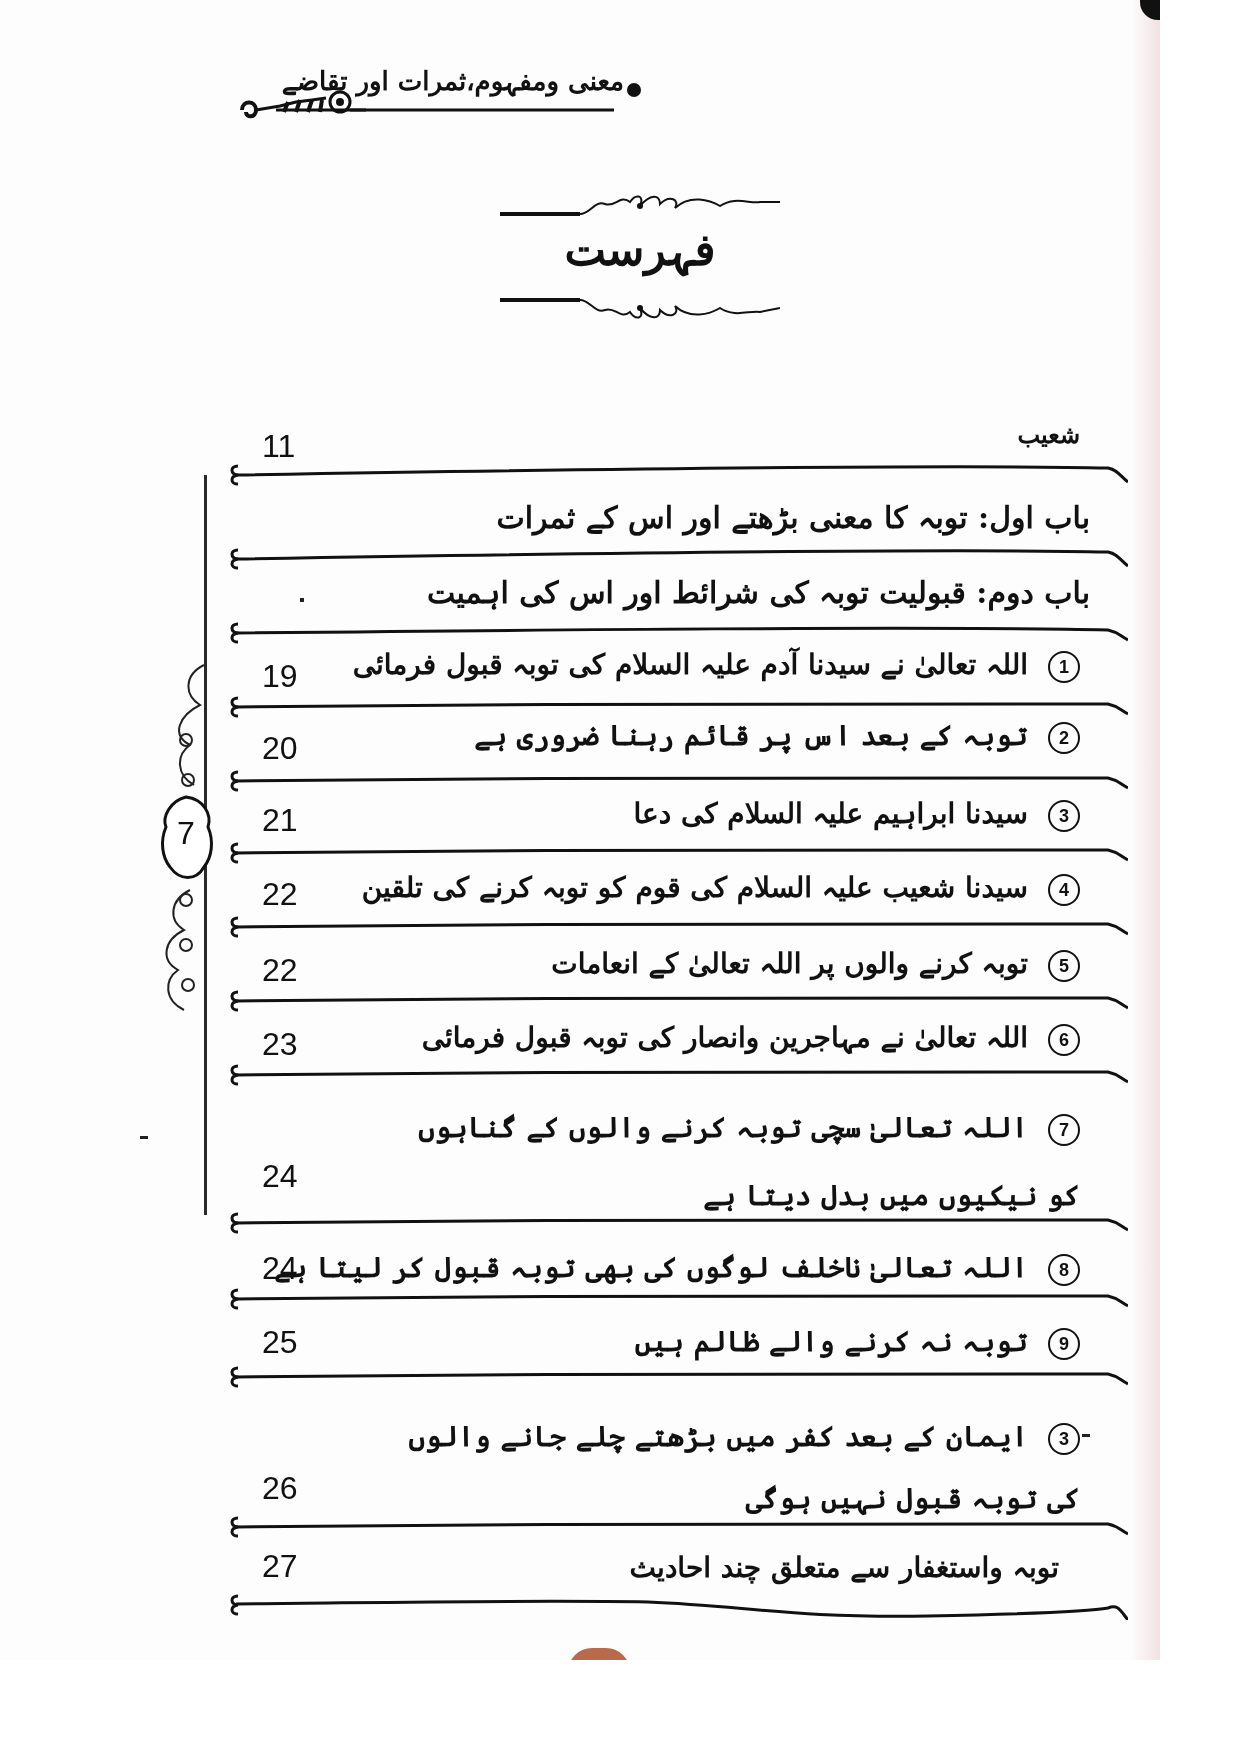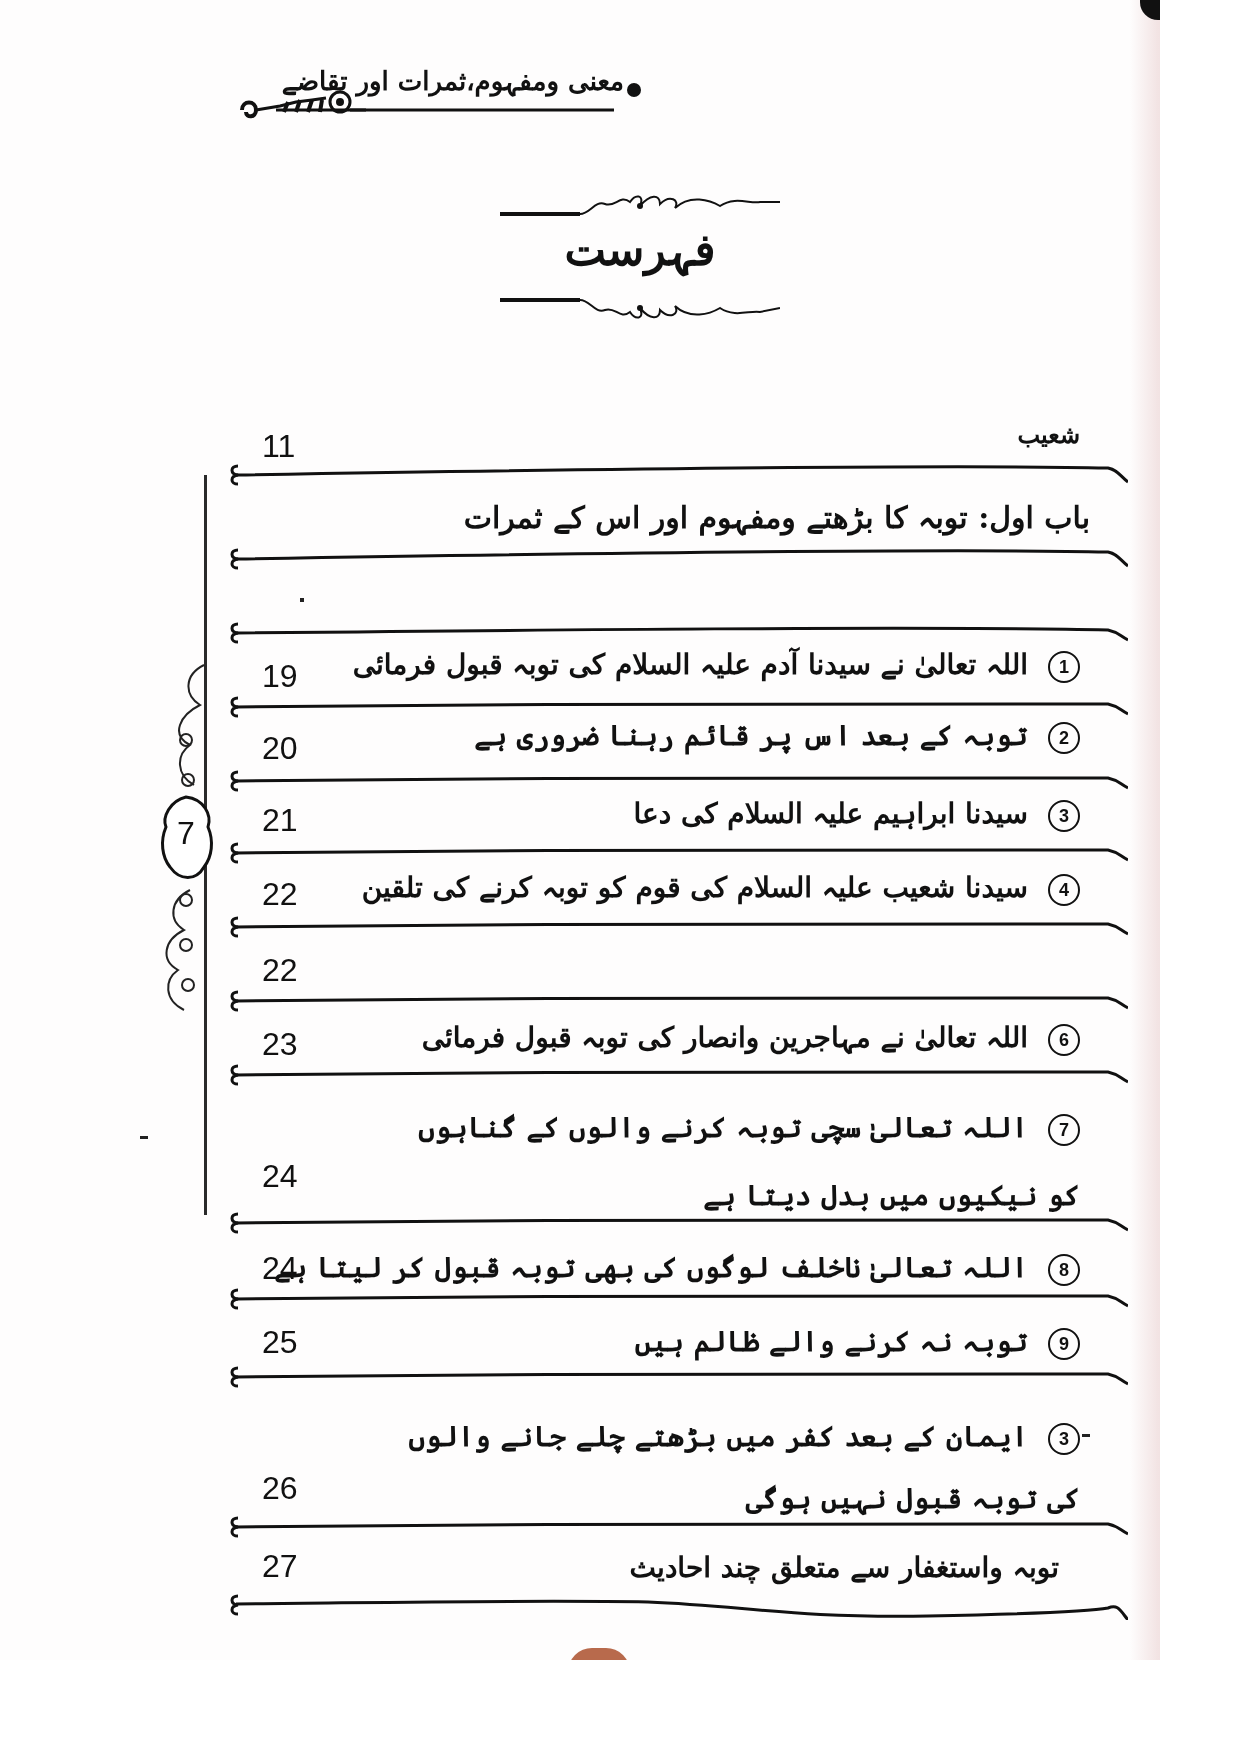--- a/index.html
+++ b/index.html
@@ -123,27 +123,28 @@
   <div class="toc">
 
     <div class="chapter-heading" style="top:420px;font-size:24px;right:160px">شعیب</div>
     <div class="entry-page" style="top:428px;left:262px">11</div>
 
     <svg class="entry-rule" style="top:460px" height="30" width="900">
         <path d="M8 15 C 300 10, 700 4, 880 8 C 890 10, 892 16, 900 22" stroke="#111" stroke-width="3" fill="none"></path>
         <path d="M10 6 c-8 0 -8 8 0 9 c-8 1 -8 9 0 9" stroke="#111" stroke-width="3" fill="none"></path>
       </svg>
 
-    <div class="chapter-heading" style="top:500px">باب اول:  توبہ کا بڑھتے ومفہوم اور اس کے ثمرات</div>
+    <div class="chapter-heading" style="top:500px">باب اول:  توبہ کا معنی بڑھتے اور اس کے ثمرات</div>
 
     <svg class="entry-rule" style="top:544px" height="30" width="900">
         <path d="M8 15 C 300 10, 700 4, 880 8 C 890 10, 892 16, 900 22" stroke="#111" stroke-width="3" fill="none"></path>
         <path d="M10 6 c-8 0 -8 8 0 9 c-8 1 -8 9 0 9" stroke="#111" stroke-width="3" fill="none"></path>
       </svg>
 
+    <div class="chapter-heading" style="top:575px">باب دوم:  قبولیت توبہ کی شرائط اور اس کی اہمیت</div>
     <div class="stray-mark" style="left:300px;top:598px;width:4px;height:4px"></div>
 
     <svg class="entry-rule" style="top:618px" height="30" width="900">
         <path d="M8 15 C 300 12, 700 8, 880 12 C 890 14, 892 18, 900 22" stroke="#111" stroke-width="3" fill="none"></path>
         <path d="M10 6 c-8 0 -8 8 0 9 c-8 1 -8 9 0 9" stroke="#111" stroke-width="3" fill="none"></path>
       </svg>
 
     <div class="entry-text" style="top:645px">
       <span class="num">1</span><span>اللہ تعالیٰ نے سیدنا آدم علیہ السلام کی توبہ قبول فرمائی</span>
     </div>
@@ -173,20 +174,23 @@
 
     <div class="entry-text" style="top:868px">
       <span class="num">4</span><span>سیدنا شعیب علیہ السلام کی قوم کو توبہ کرنے کی تلقین</span>
     </div>
     <div class="entry-page" style="top:876px">22</div>
     <svg class="entry-rule" style="top:912px" height="30" width="900">
         <path d="M8 15 C 300 12, 700 10, 880 12 C 890 14, 892 18, 900 22" stroke="#111" stroke-width="3" fill="none"></path>
         <path d="M10 6 c-8 0 -8 8 0 9 c-8 1 -8 9 0 9" stroke="#111" stroke-width="3" fill="none"></path>
       </svg>
 
+    <div class="entry-text" style="top:944px">
+      <span class="num">5</span><span>توبہ کرنے والوں پر اللہ تعالیٰ کے انعامات</span>
+    </div>
     <div class="entry-page" style="top:952px">22</div>
     <svg class="entry-rule" style="top:986px" height="30" width="900">
         <path d="M8 15 C 300 12, 700 10, 880 12 C 890 14, 892 18, 900 22" stroke="#111" stroke-width="3" fill="none"></path>
         <path d="M10 6 c-8 0 -8 8 0 9 c-8 1 -8 9 0 9" stroke="#111" stroke-width="3" fill="none"></path>
       </svg>
 
     <div class="entry-text" style="top:1018px">
       <span class="num">6</span><span>اللہ تعالیٰ نے مہاجرین وانصار کی توبہ قبول فرمائی</span>
     </div>
     <div class="entry-page" style="top:1026px">23</div>

